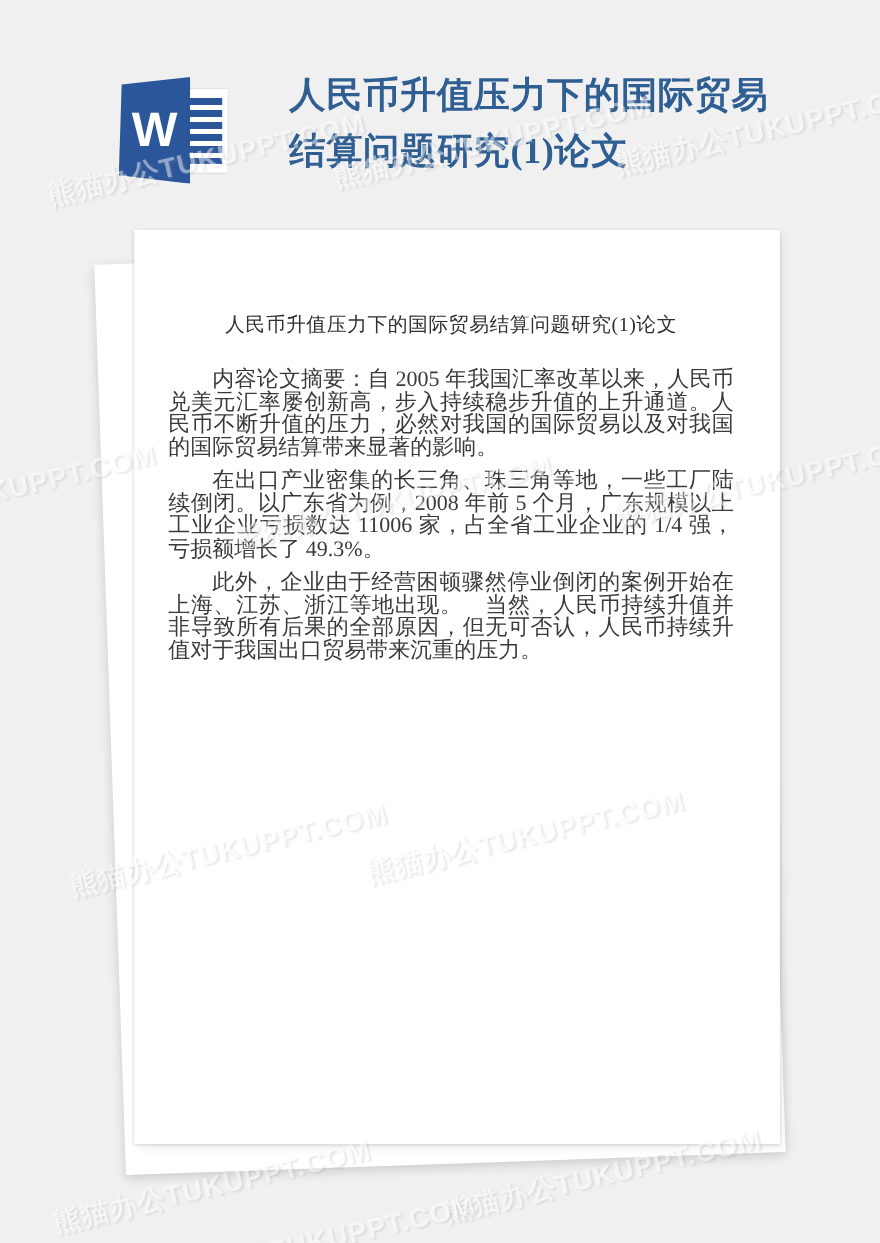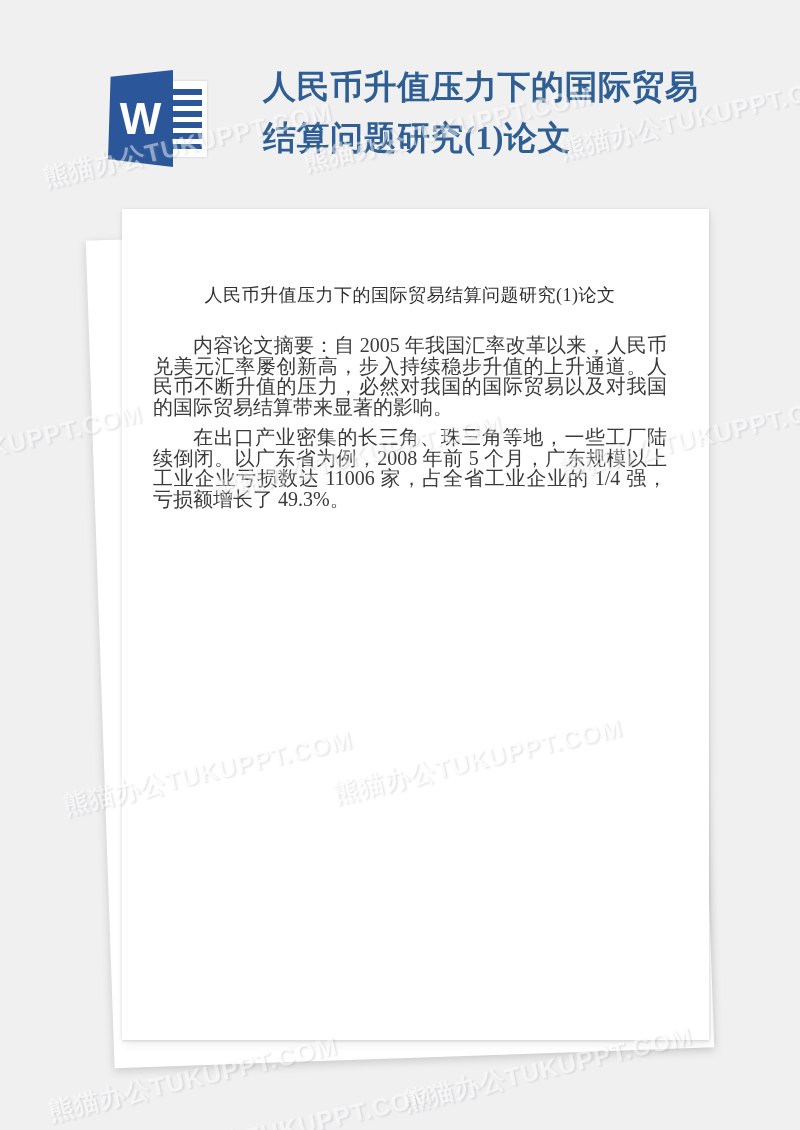--- a/index.html
+++ b/index.html
@@ -117,20 +117,21 @@
     <h1 class="doc-title">人民币升值压力下的国际贸易结算问题研究(1)论文</h1>
   </div>
 
   <div class="paper back"></div>
 
   <div class="paper front">
     <h2 class="doc-heading">人民币升值压力下的国际贸易结算问题研究(1)论文</h2>
     <div class="doc-body">
         <p>内容论文摘要：自 2005 年我国汇率改革以来，人民币兑美元汇率屡创新高，步入持续稳步升值的上升通道。人民币不断升值的压力，必然对我国的国际贸易以及对我国的国际贸易结算带来显著的影响。</p>
         <p>在出口产业密集的长三角、珠三角等地，一些工厂陆续倒闭。以广东省为例，2008 年前 5 个月，广东规模以上工业企业亏损数达 11006 家，占全省工业企业的 1/4 强，亏损额增长了 49.3%。</p>
+        <p>此外，企业由于经营困顿骤然停业倒闭的案例开始在上海、江苏、浙江等地出现。　当然，人民币持续升值并非导致所有后果的全部原因，但无可否认，人民币持续升值对于我国出口贸易带来沉重的压力。</p>
       </div>
   </div>
 
   <div class="wm-layer">
       <span class="wm" style="left: 40px; top: 128px;">熊猫办公TUKUPPT.COM</span>
       <span class="wm" style="left: 300px; top: 112px;">熊猫办公TUKUPPT.COM</span>
       <span class="wm" style="left: 556px; top: 100px;">熊猫办公TUKUPPT.COM</span>
       <span class="wm" style="left: -150px; top: 430px;">熊猫办公TUKUPPT.COM</span>
       <span class="wm" style="left: 210px; top: 440px;">熊猫办公TUKUPPT.COM</span>
       <span class="wm" style="left: 556px; top: 420px;">熊猫办公TUKUPPT.COM</span>

